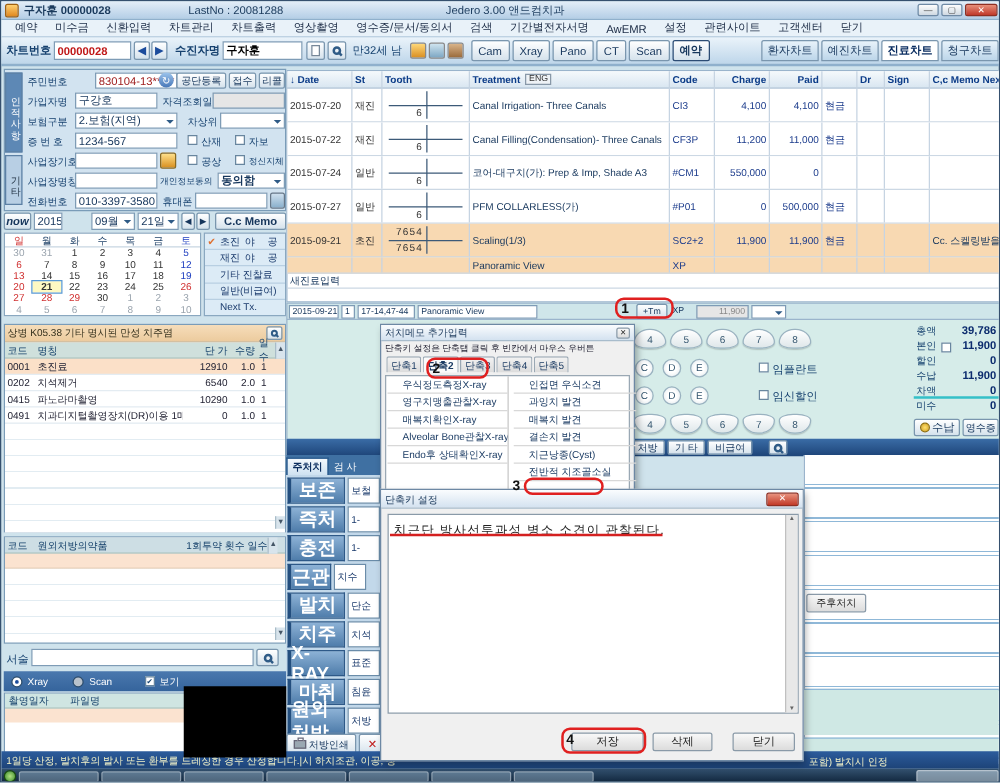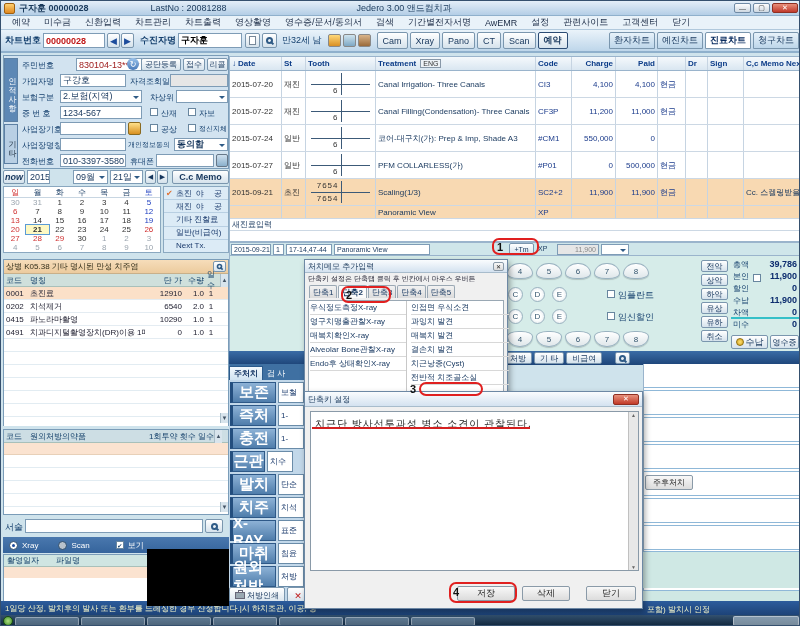--- a/index.html
+++ b/index.html
@@ -106,21 +106,21 @@
   .ptab.active{background:linear-gradient(#f4f9fd,#cfe2f1);color:#0b2d5e;font-weight:bold;border:1px solid #2a5a8c;border-bottom:none}
   .procbtn{background:linear-gradient(#8db2d6,#4f7dab);border:1px solid #2e5988;border-left:3px solid #234e7e;
            color:#fff;font-weight:bold;font-size:15px;display:flex;align-items:center;justify-content:center}
   .subbtn{background:#fff;border:1px solid #6a8ca9;color:#1a3a6c;font-size:8px;display:flex;align-items:center;
           padding:0 2px;overflow:hidden;white-space:nowrap}
   
   .dlg{background:#f0f0f0;border:1px solid #6d88a4;box-shadow:2px 3px 6px rgba(0,0,0,.35)}
   .dlgtitle{background:linear-gradient(#fafcfe,#d4e2f0);border-bottom:1px solid #a8bccc;display:flex;
             align-items:center;padding:0 3px;color:#1c3a5c;font-size:8px}
   .d1item{height:14px;display:flex;align-items:center;border-bottom:1px solid #d8d8d8;color:#1c3c64;
-          font-size:8px;padding-left:0;overflow:hidden;white-space:nowrap}
+          font-size:8px;padding-left:12px;overflow:hidden;white-space:nowrap}
   .dtab{height:13px;display:flex;align-items:center;justify-content:center;padding:0 3px;font-size:8px;
         color:#1c3c64;background:linear-gradient(#f2f2f2,#dcdcdc);border:1px solid #9aa8b4;border-bottom:none;border-radius:2px 2px 0 0;margin-right:1px}
   .dtab.active{background:#fbfbfb;font-weight:bold}
   .gbtn{background:linear-gradient(#f8f8f8,#dcdcdc);border:1px solid #8a9aa8;border-radius:2px;color:#222;
         display:flex;align-items:center;justify-content:center;font-size:9px}
   .redx{background:linear-gradient(#e8927e,#c23a28);border:1px solid #8f2f22;border-radius:2px;color:#fff;
         display:flex;align-items:center;justify-content:center;font-size:7px}
   
   .rlist{left:642px;top:363px;width:158px;height:247px;background:#fff;border-left:1px solid #9ab4cc;
          background-image:repeating-linear-gradient(180deg,#ffffff 0 23px,#8fb8d8 23px 24px,#ffffff 24px 26px,#8fb8d8 26px 27px)}
@@ -537,29 +537,20 @@
       <div class="toothb low" style="width:26px;height:16px">5</div>
       <div class="toothb low" style="width:26px;height:16px">6</div>
       <div class="toothb low" style="width:26px;height:16px">7</div>
       <div class="toothb low" style="width:26px;height:16px">8</div>
     </div>
   <span class="f cb" style="left:606px;top:289px"></span>
   <span class="f lbl" style="left:617px;top:288px">임플란트</span>
   <span class="f cb" style="left:606px;top:311px"></span>
   <span class="f lbl" style="left:617px;top:310px">임신할인</span>
 
-  <div class="f" style="left:700px;top:259px;width:27px;display:flex;flex-direction:column;gap:2px">
-
-  <div class="btn archb">전악</div>
-      <div class="btn archb">상악</div>
-      <div class="btn archb">하악</div>
-      <div class="btn archb">유상</div>
-      <div class="btn archb">유하</div>
-      <div class="btn archb">취소</div>
-    </div>
 
   <div class="f" style="left:730px;top:258px;width:68px">
 
       <div class="totrow">
         <span class="tl">
           <span>총액</span>
         </span>
         <span class="tv">39,786</span>
       </div>
 

